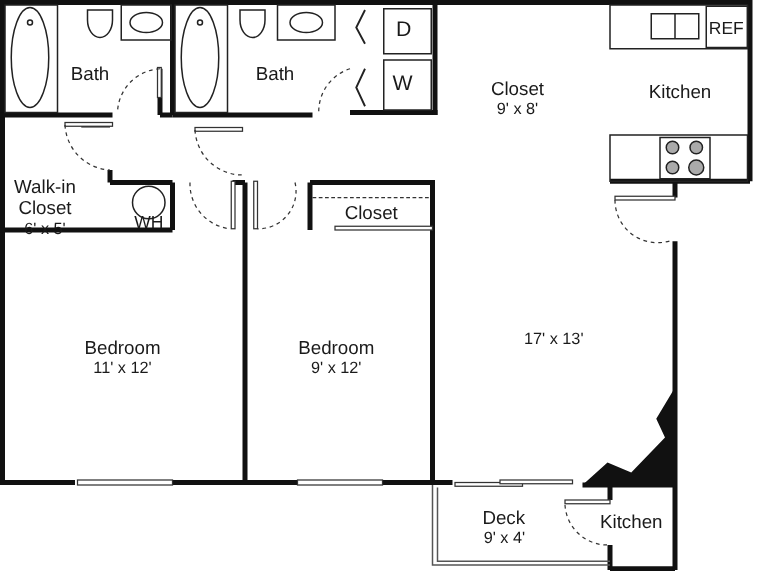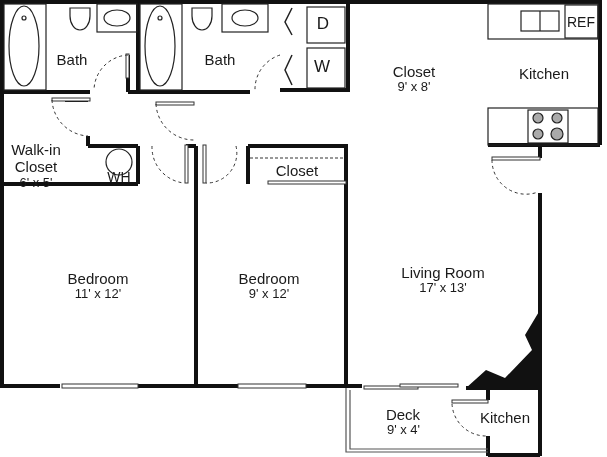--- a/index.html
+++ b/index.html
@@ -162,21 +162,20 @@
     <span class="dm">11' x 12'</span>
   </div>
 <div class="lbl" style="left:269px;top:270px;">
     <span class="nm">Bedroom</span>
     <span class="dm">9' x 12'</span>
   </div>
 <div class="lbl" style="left:297px;top:162px;">
     <span class="nm">Closet</span>
   </div>
 <div class="lbl" style="left:443px;top:264px;">
-    <span class="nm">Living Room</span>
     <span class="dm">17' x 13'</span>
   </div>
 <div class="lbl" style="left:403px;top:406px;text-align:right;">
     <span class="nm">Deck</span>
     <span class="dm">9' x 4'</span>
   </div>
 <div class="lbl" style="left:505px;top:409px;">
     <span class="nm">Kitchen</span>
   </div>
 

